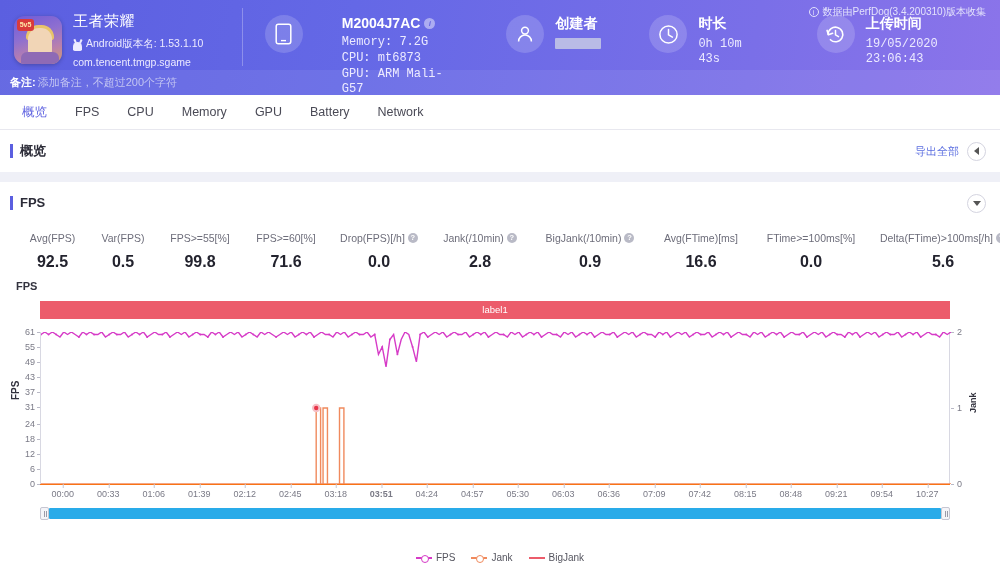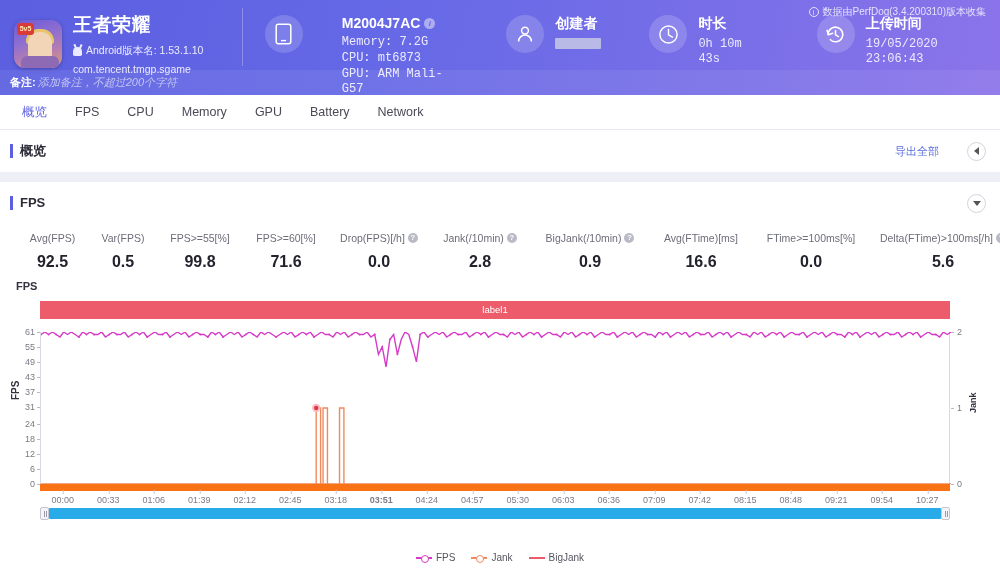--- a/index.html
+++ b/index.html
@@ -21,21 +21,21 @@
   .hdr-note {
     position: absolute;
     left: 0; bottom: 0;
     width: 1000px; height: 25px;
     background: rgba(255,255,255,0.07);
     display: flex; align-items: center;
     padding-left: 10px;
     font-size: 11px;
   }
   .hdr-note .lbl { color: #ffffff; font-weight: bold; }
-  .hdr-note .ph { color: #c3c5f2; margin-left: 2px; font-style: italic; }
+  .hdr-note .ph { color: #c3c5f2; margin-left: 2px; }
 
   .app-block {
     display: flex; align-items: center;
     padding: 12px 0 0 14px;
     width: 245px;
   }
   .app-icon {
     width: 48px; height: 48px; border-radius: 11px;
     background: linear-gradient(160deg,#6f5bd8 0%,#8e6fd0 40%,#b87fae 70%,#d4a06a 100%);
     position: relative; overflow: hidden;
@@ -58,22 +58,22 @@
     background: #d93b3b;
     color: #ffe9a8; font-size: 7px; font-weight: bold;
     line-height: 12px; text-align: center;
   }
   .app-icon .armor {
     position: absolute; left: 7px; bottom: 0;
     width: 38px; height: 12px; border-radius: 6px 6px 0 0;
     background: #8e6ab5;
   }
   .app-meta { margin-left: 11px; color: #fff; }
-  .app-name { font-size: 19px; font-weight: bold; letter-spacing: .5px; }
-  .app-ver { font-size: 10.5px; margin-top: 6px; color: #eceaff; display: flex; align-items: center; }
+  .app-name { font-size: 15px; font-weight: normal; letter-spacing: .5px; }
+  .app-ver { font-size: 10.5px; margin-top: 6px; color: #eceaff; display: flex; align-items: flex-end; }
   .android-ico {
     display: inline-block; width: 9px; height: 9px;
     margin-right: 4px;
     background: #eceaff;
     border-radius: 5px 5px 2px 2px;
     position: relative;
   }
   .android-ico:before, .android-ico:after {
     content: ""; position: absolute; top: -3px;
     width: 1.5px; height: 4px; background: #eceaff;
@@ -134,21 +134,21 @@
   
   .panel-head {
     height: 42px; display: flex; align-items: center;
     padding: 0 14px 0 10px; background: #fff;
   }
   .ptitle {
     font-size: 13px; color: #2c2c38; font-weight: bold;
     border-left: 3px solid #5b5fe0; padding-left: 7px; line-height: 14px;
   }
   .spacer { flex: 1; }
-  .export-link { font-size: 11px; color: #5b6ee0; cursor: pointer; margin-right: 28px; }
+  .export-link { font-size: 11px; color: #5b6ee0; cursor: pointer; margin-right: 8px; }
   .round-btn {
     width: 19px; height: 19px; border-radius: 50%;
     border: 1px solid #d4d4e0; background: #fff;
     display: flex; align-items: center; justify-content: center;
     cursor: pointer;
   }
   .chev { width: 0; height: 0; }
   .chev.left  { border-top: 4px solid transparent; border-bottom: 4px solid transparent; border-right: 5px solid #555; }
   .chev.down  { border-left: 4px solid transparent; border-right: 4px solid transparent; border-top: 5px solid #555; }
 
@@ -212,21 +212,21 @@
     font-size: 10px; font-weight: bold; color: #33333f;
     transform: rotate(-90deg); transform-origin: left top;
   }
   .axis-name-r {
     position: absolute; left: 968px; top: 138px;
     font-size: 9px; font-weight: bold; color: #33333f;
     transform: rotate(-90deg); transform-origin: left top;
   }
   .xaxis {
     position: absolute; left: 40px; top: 209px; width: 910px; height: 20px;
-    border-top: 7px solid #f97316;
+    border-top: 1px solid #f97316;
   }
   .xtick {
     position: absolute; top: 4px; font-size: 9px; color: #7a7a86;
     transform: translateX(-50%); white-space: nowrap;
   }
   .xtick:before {
     content: ""; position: absolute; left: 50%; top: -5px;
     width: 1px; height: 4px; background: #c8c8d2;
   }
 

